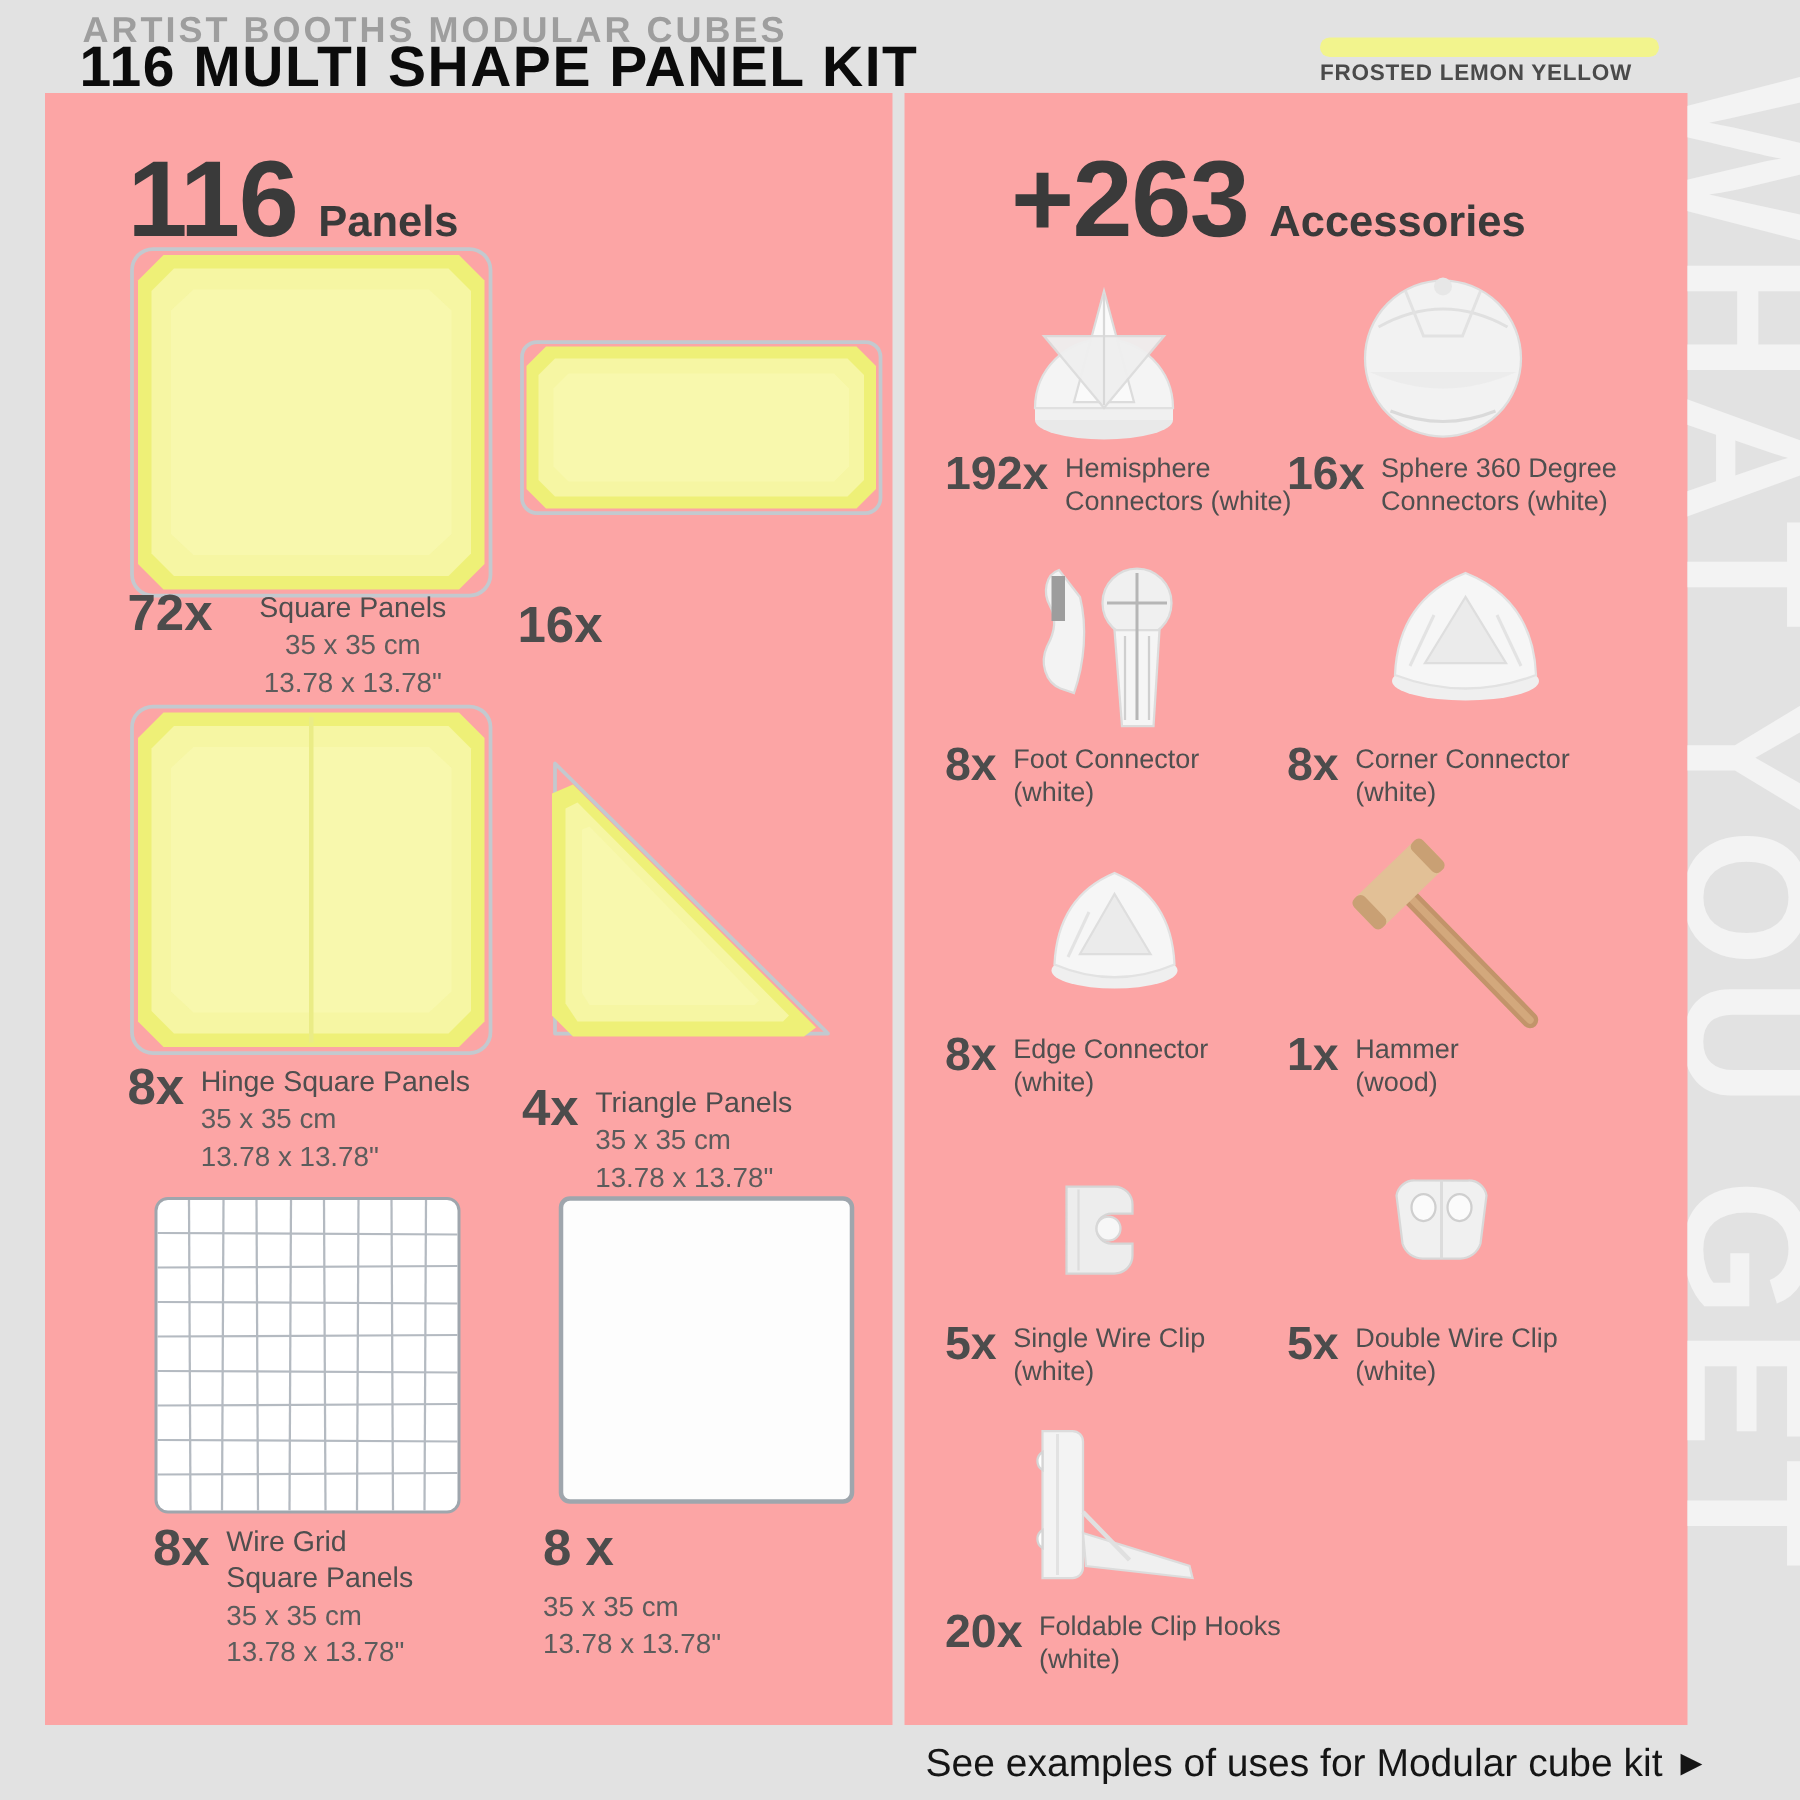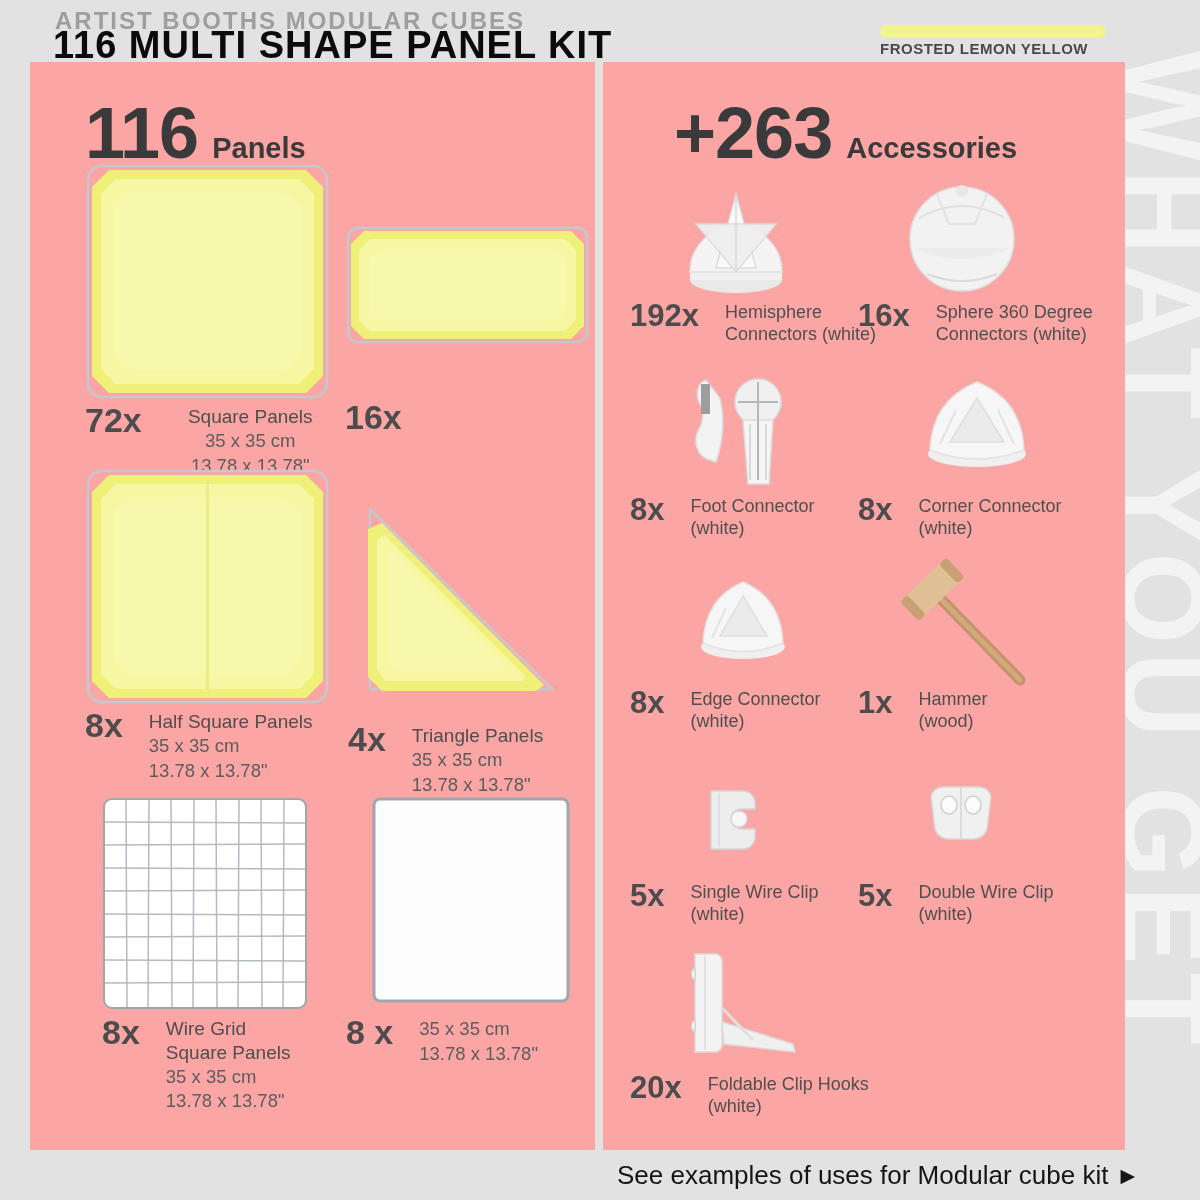--- a/index.html
+++ b/index.html
@@ -31,21 +31,21 @@
   }
   
   .card{background:#fca5a5;}
   .card-left{left:30px;top:62px;width:565px;height:1088px;}
   .card-right{left:603px;top:62px;width:522px;height:1088px;}
   
   .sec-head{display:flex;align-items:baseline;gap:14px;color:#3a3a3a;white-space:nowrap;}
   .sec-count{font-size:72px;font-weight:800;letter-spacing:-1px;}
   .sec-word{font-size:29px;font-weight:800;}
   
-  .item-label{display:flex;gap:26px;align-items:flex-start;}
+  .item-label{display:flex;gap:11px;align-items:flex-start;}
   .qty{font-size:34px;font-weight:800;color:#4c4c4c;line-height:.9;white-space:nowrap;}
   .acc .qty{font-size:31px;}
   .meta{display:flex;flex-direction:column;}
   .name{font-size:19px;color:#4e4e4e;line-height:1.25;}
   .dim{font-size:18.5px;color:#5c5c5c;line-height:1.35;}
   .acc-line{font-size:18px;color:#4f4f4f;line-height:1.2;}
   
   .side-banner{
     left:1125px;top:50px;width:75px;height:1150px;overflow:hidden;
     display:flex;justify-content:center;
@@ -91,21 +91,21 @@
 
   <div class="abs" style="left:315px;top:163px;">
     <svg width="245" height="120" viewBox="0 0 245 120">
       <rect x="3" y="3" width="239" height="114" rx="10" fill="none" stroke="#c3c9cf" stroke-width="2.5"></rect>
       <polygon points="19,6 226,6 239,19 239,101 226,114 19,114 6,101 6,19" fill="#eef077"></polygon>
       <polygon points="25,14 220,14 231,25 231,95 220,106 25,106 14,95 14,25" fill="#f6f6a3"></polygon>
       <polygon points="34,24 211,24 221,34 221,86 211,96 34,96 24,86 24,34" fill="#f8f8af" opacity="0.85"></polygon>
     </svg>
   </div>
 
-  <div class="abs item-label" style="left:55px;top:343px;">
+  <div class="abs item-label" style="left:55px;top:332px;">
     <span class="qty">72x</span>
     <span class="meta" style="width:165px;text-align:center;">
       <span class="name">Square Panels</span>
       <span class="dim">35 x 35 cm</span>
       <span class="dim">13.78 x 13.78"</span>
     </span>
   </div>
   <div class="abs item-label" style="left:315px;top:340px;">
     <span class="qty">16x</span>
   </div>
@@ -125,21 +125,21 @@
       <path d="M10,12 L10,192 L192,192 Z" fill="none" stroke="#c3c9cf" stroke-width="2.5" stroke-linejoin="round"></path>
       <polygon points="8,32 22,26 184,188 176,194 22,194 8,180" fill="#eef077"></polygon>
       <polygon points="17,42 25,38 166,180 162,184 25,184 17,172" fill="#f6f6a3"></polygon>
       <polygon points="28,56 33,54 146,170 143,173 33,173 28,165" fill="#f8f8af" opacity="0.85"></polygon>
     </svg>
   </div>
 
   <div class="abs item-label" style="left:55px;top:648px;">
     <span class="qty">8x</span>
     <span class="meta" style="width:195px;">
-      <span class="name">Half Square Panels</span>
+      <span class="name">Hinge Square Panels</span>
       <span class="dim">35 x 35 cm</span>
       <span class="dim">13.78 x 13.78"</span>
     </span>
   </div>
   <div class="abs item-label" style="left:318px;top:662px;">
     <span class="qty">4x</span>
     <span class="meta" style="width:160px;">
       <span class="name">Triangle Panels</span>
       <span class="dim">35 x 35 cm</span>
       <span class="dim">13.78 x 13.78"</span>
@@ -177,21 +177,21 @@
   </div>
 
   <div class="abs item-label" style="left:72px;top:955px;">
     <span class="qty">8x</span>
     <span class="meta" style="width:130px;">
       <span class="name">Wire Grid Square Panels</span>
       <span class="dim">35 x 35 cm</span>
       <span class="dim">13.78 x 13.78"</span>
     </span>
   </div>
-  <div class="abs item-label" style="left:316px;top:955px;">
+  <div class="abs item-label" style="left:332px;top:955px;flex-direction:column;">
     <span class="qty">8 x</span>
     <span class="meta" style="width:150px;">
       <span class="dim">35 x 35 cm</span>
       <span class="dim">13.78 x 13.78"</span>
     </span>
   </div>
 </div>
 
 <div class="abs card card-right acc">
 

